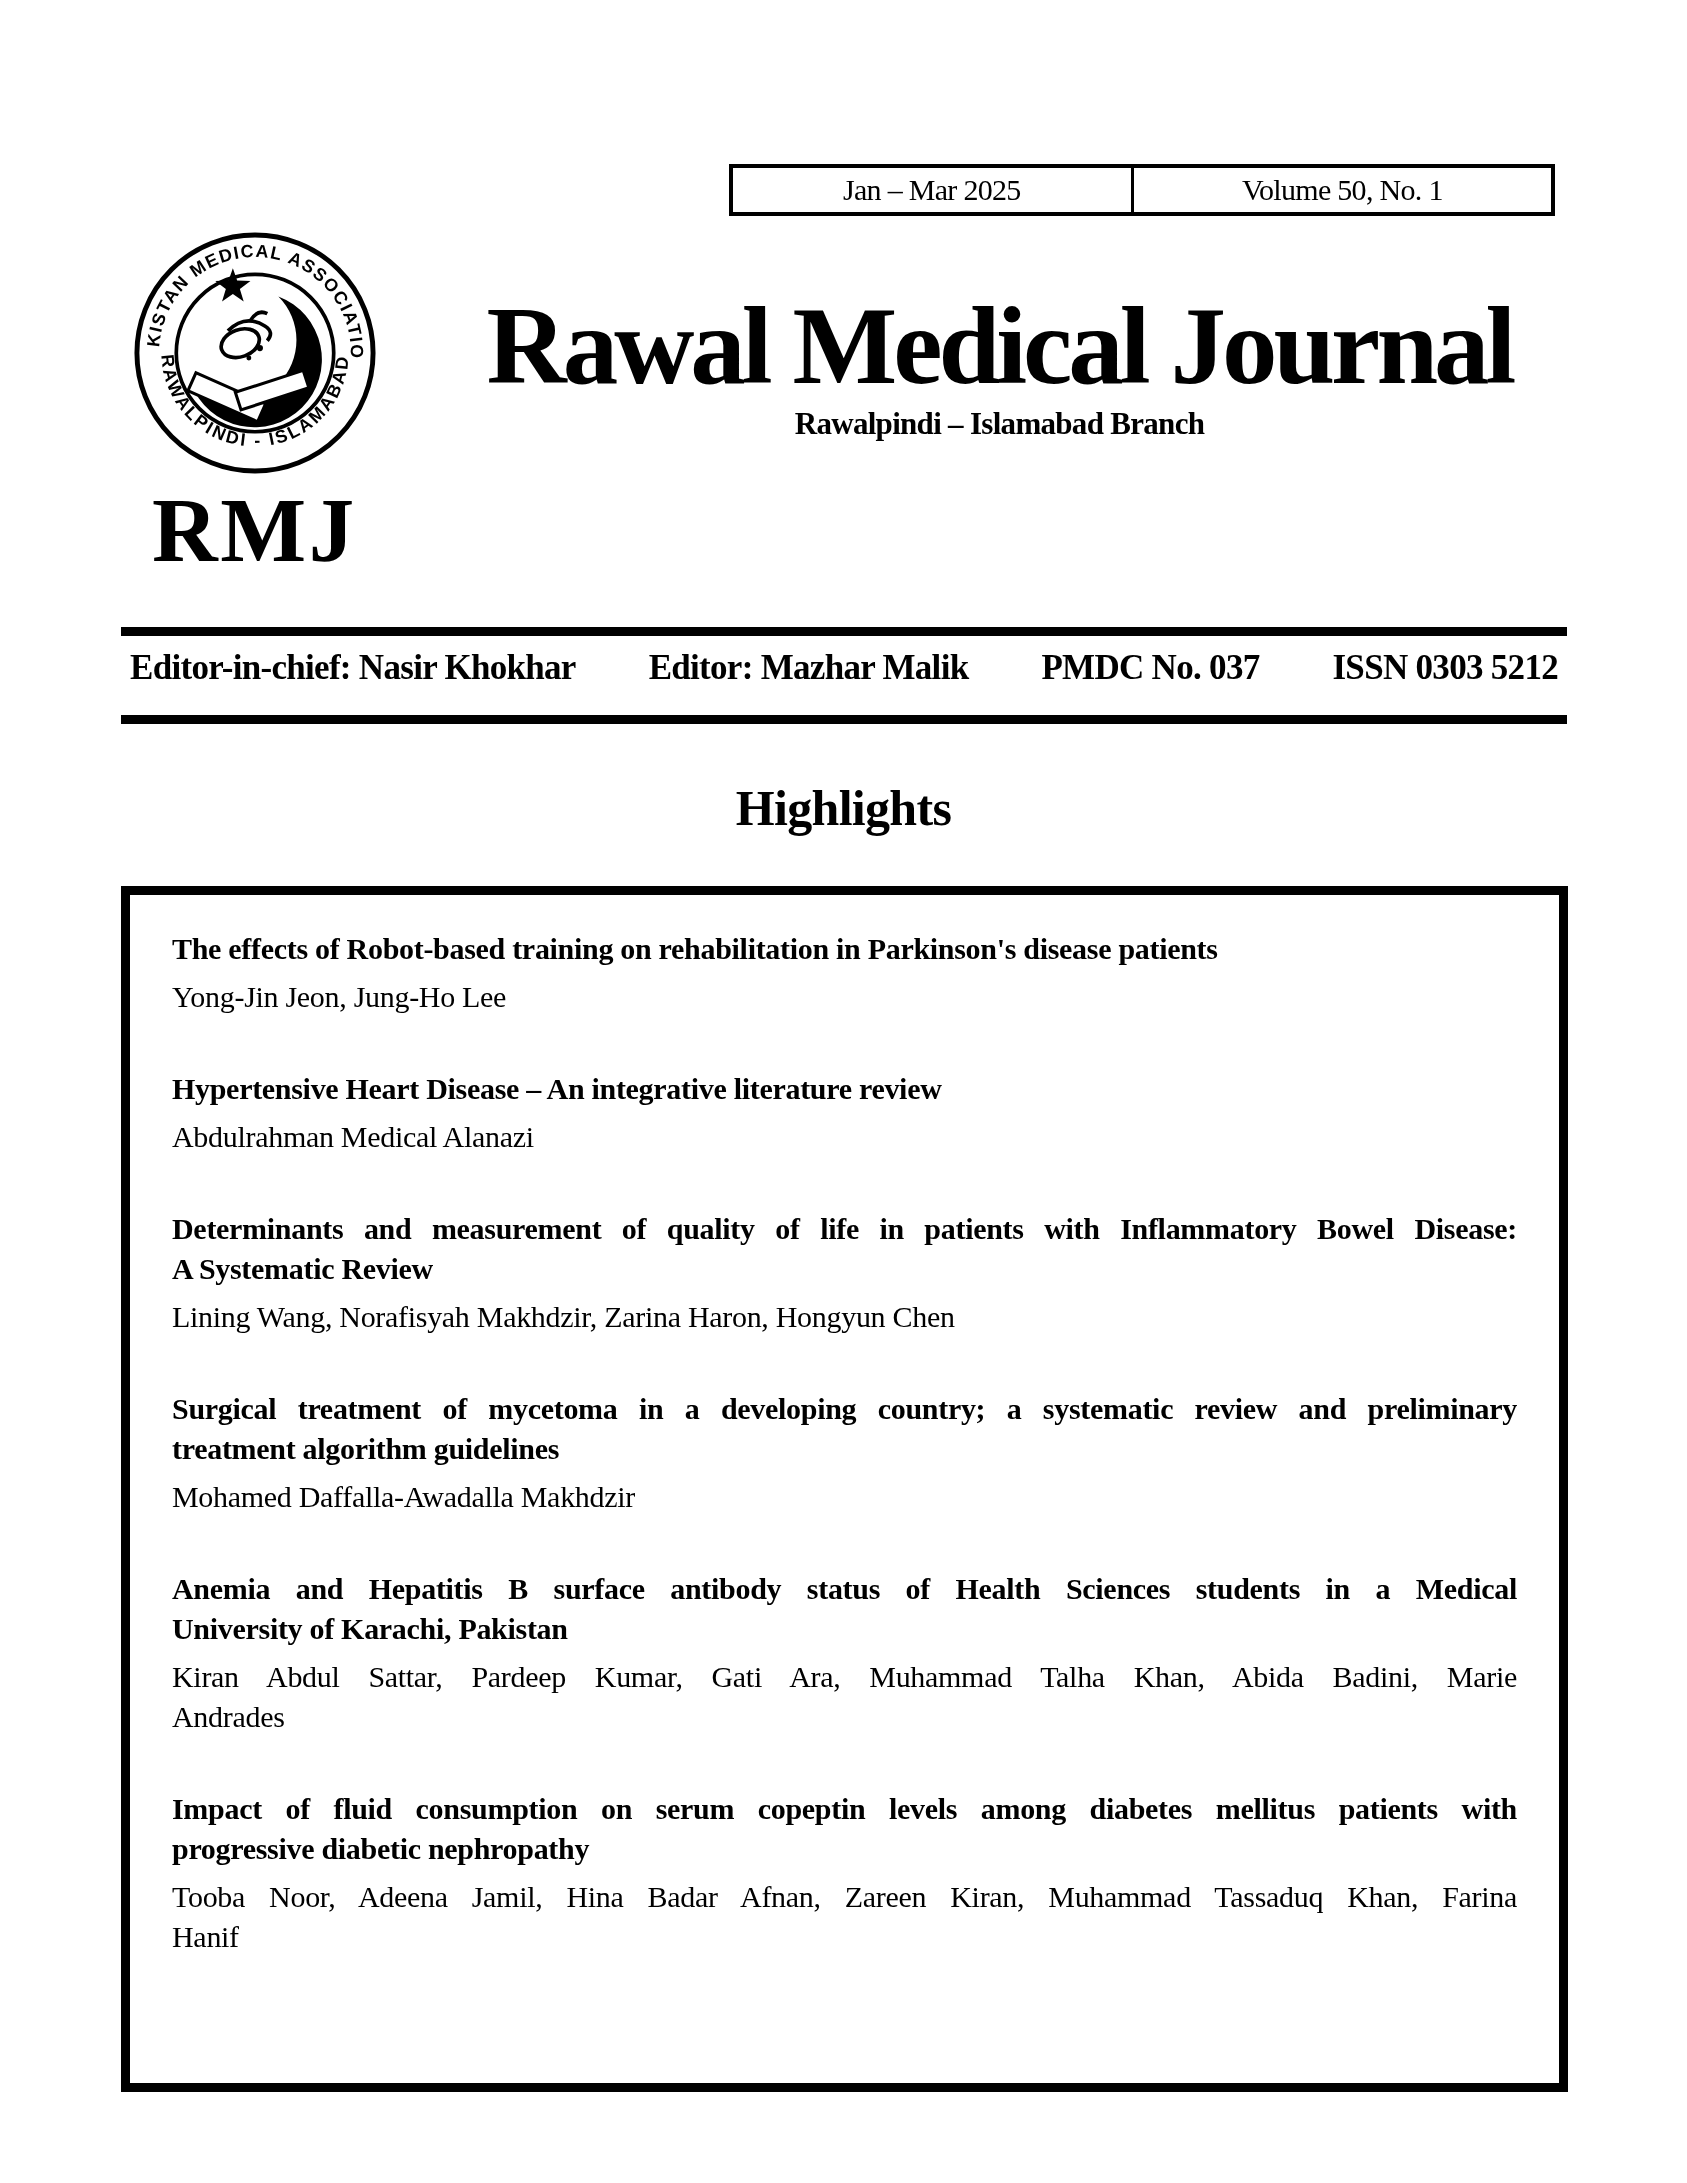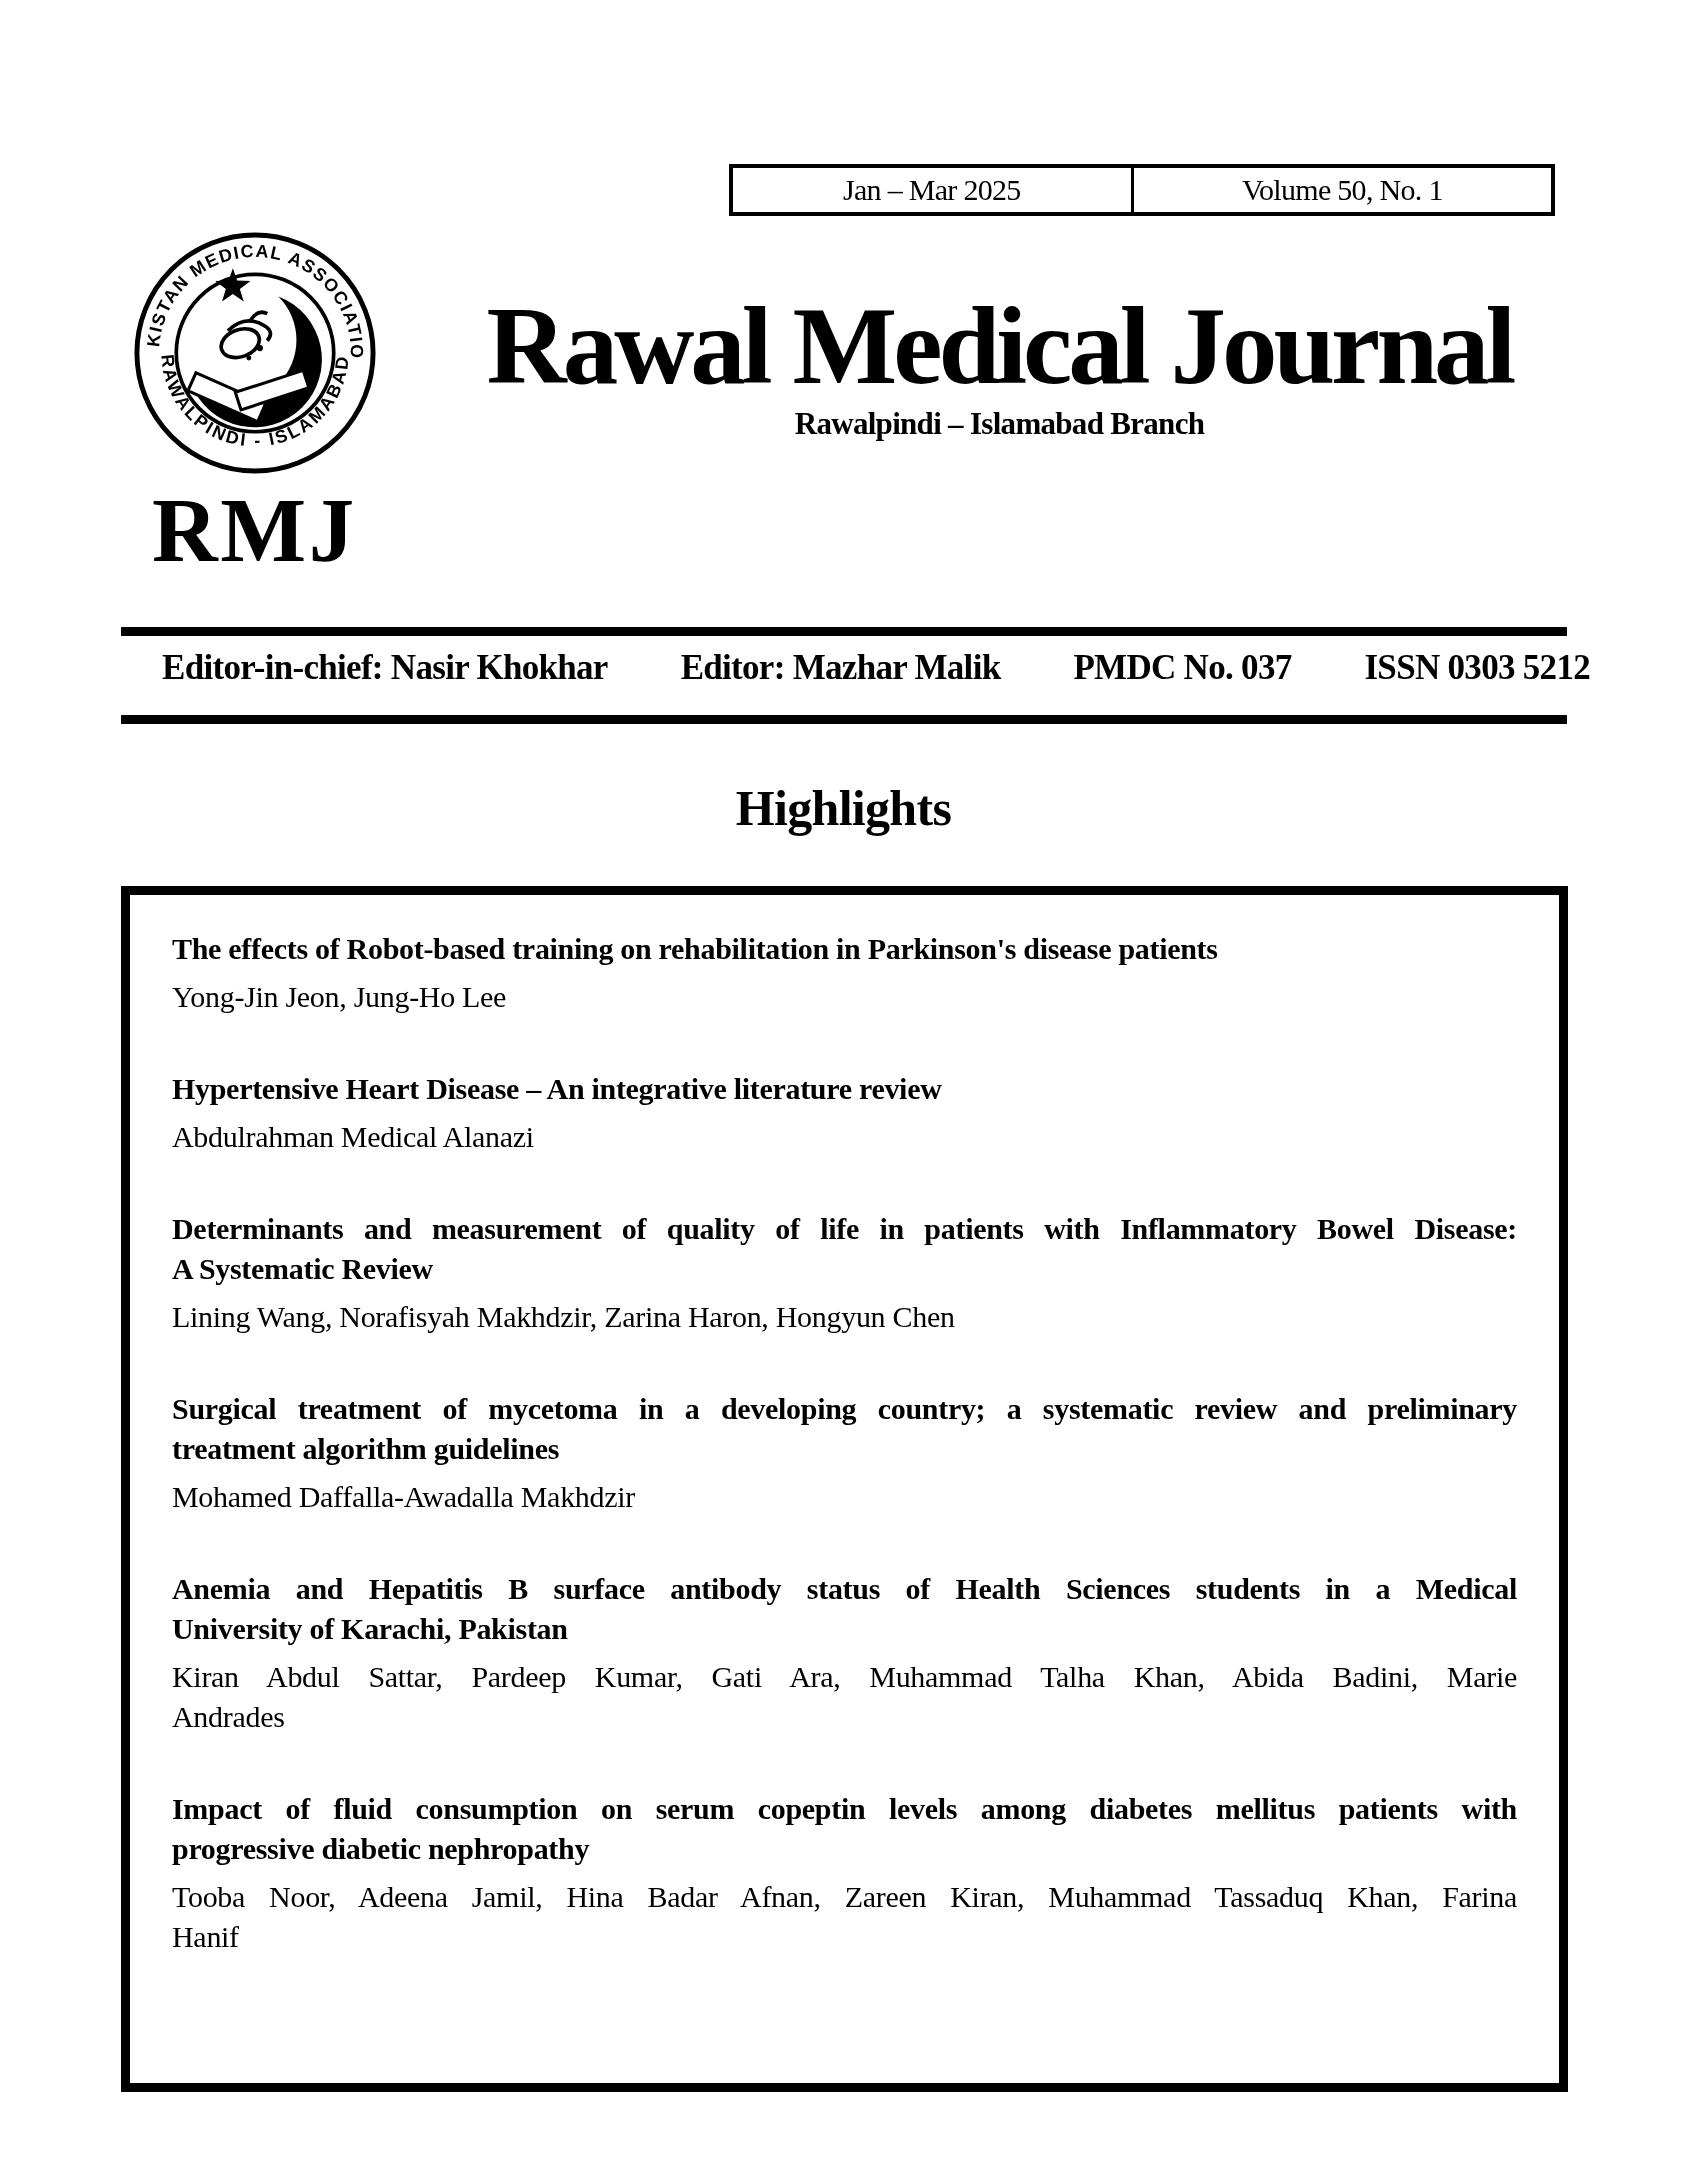--- a/index.html
+++ b/index.html
@@ -48,21 +48,21 @@
     letter-spacing:2.6px; line-height:1;
   }
 
   
   .rule { position:absolute; left:121px; width:1446px; height:8.6px; background:#000; }
   .rule-top { top:627px; }
   .rule-bottom { top:715px; }
   .editor-line {
     position:absolute; left:130px; top:648px; width:1428px;
     display:flex; justify-content:space-between; align-items:baseline;
-    font-size:35px; font-weight:700; letter-spacing:-0.7px; white-space:nowrap;margin-left:32px;
+    font-size:35px; font-weight:700; letter-spacing:-0.7px; white-space:nowrap;
   }
 
   
   .highlights-heading {
     position:absolute; top:779px; left:0; width:1687px; margin:0;
     text-align:center; font-size:50px; font-weight:700; letter-spacing:-0.7px;
   }
   .highlights-box {
     position:absolute; left:121px; top:886px; width:1447px; height:1206px;
     border:9.3px solid #000; box-sizing:border-box;

